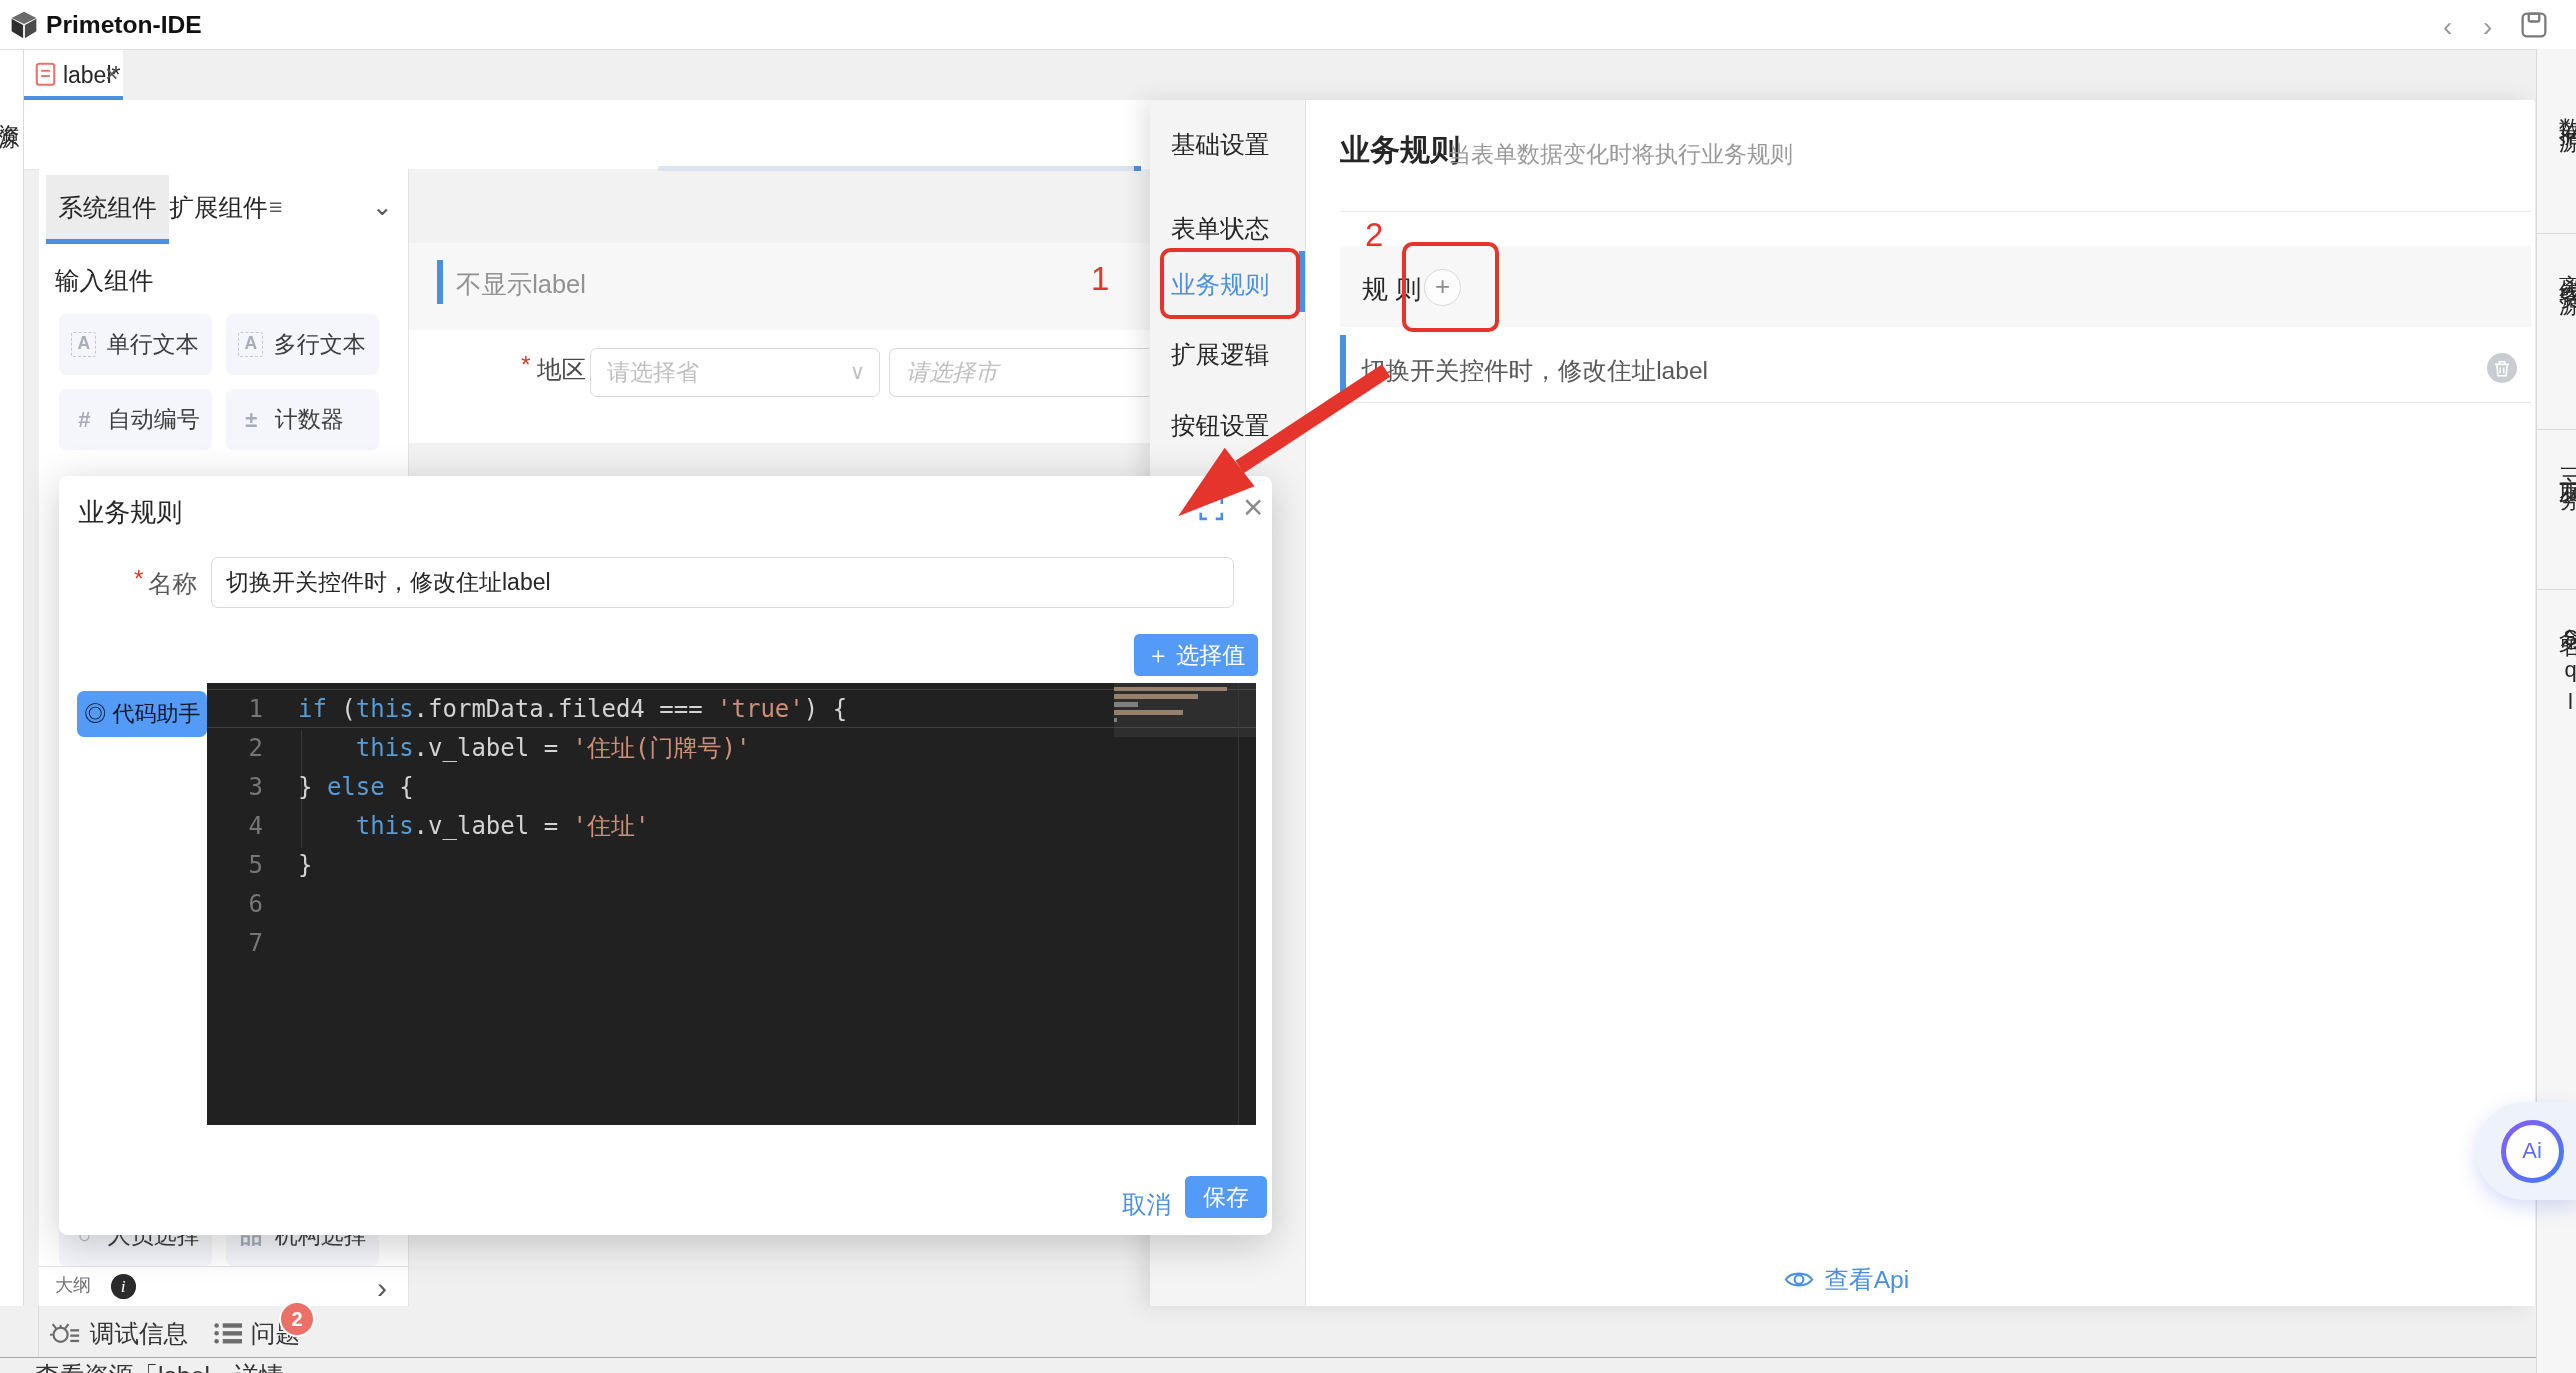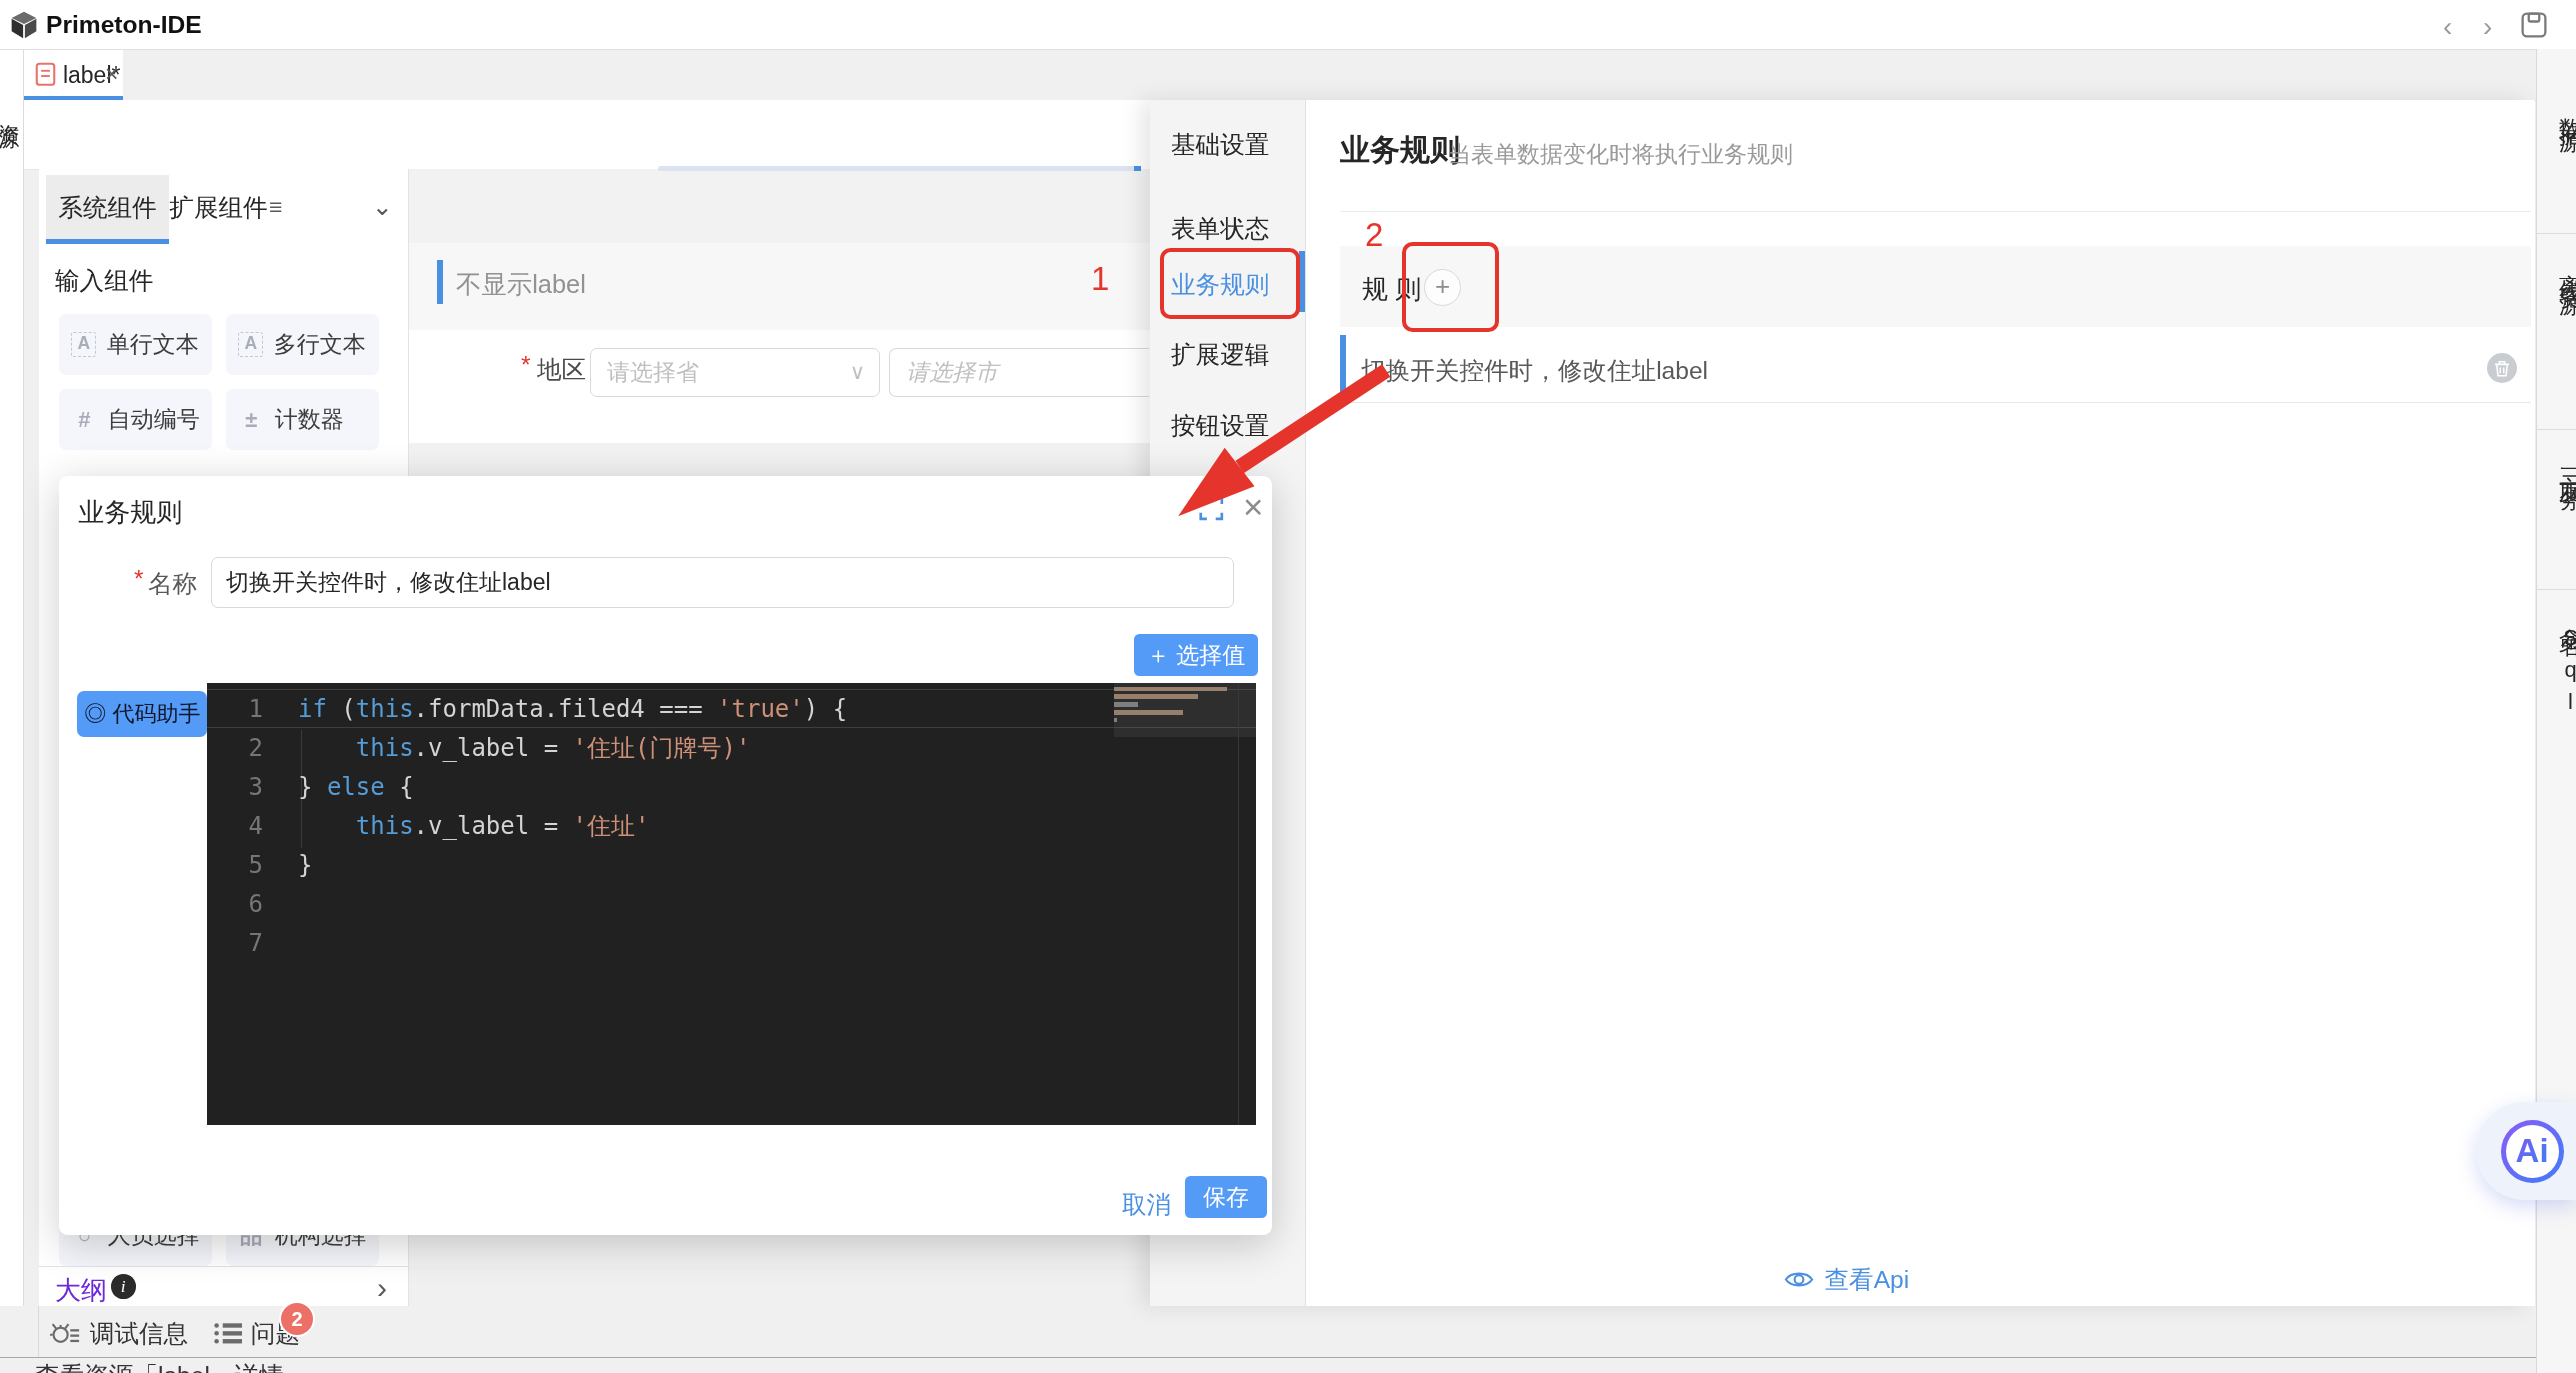--- a/index.html
+++ b/index.html
@@ -45,21 +45,21 @@
   .comp-btn{position:absolute;width:153px;height:61px;background:#f5f6fb;border-radius:7px;cursor:grab;
             display:flex;align-items:center;padding-left:12.3px;box-sizing:border-box;}
   .comp-ic{font-size:22px;color:#a9adb8;font-weight:700;margin-right:10.5px;width:26px;text-align:center;}
   .comp-ic.boxed{border:1.8px dashed #c3c7d1;font-size:17.5px;line-height:21px;width:23px;height:23px;border-radius:2.6px;}
   .comp-lb{font-size:23px;color:#3d3d3d;}
   
   .comp-cut1{left:20px;top:1036px;} .comp-cut2{left:187px;top:1036px;}
 
   #outline-row{left:39px;top:1266px;width:369px;height:40px;background:#fff;border-top:0.9px solid #e3e3e3;
                border-right:0.9px solid #e3e3e3;z-index:2;}
-  #outline-lb{left:16px;top:6.1px;font-size:26px;color:#6d28d9;}
+  #outline-lb{left:16px;top:6.1px;font-size:18px;color:#737373;}
   #outline-info{left:72px;top:7px;width:24.6px;height:24.6px;border-radius:50%;background:#2b2b2b;color:#fff;
                 font-size:17.5px;font-style:italic;font-family:"Liberation Serif",serif;text-align:center;line-height:24.6px;}
   #outline-chev{left:338px;top:3.5px;font-size:30px;color:#595959;cursor:pointer;}
 
   
   #canvas{left:408px;top:169px;width:818px;height:1097px;background:#f2f2f2;z-index:1;}
   .band{position:absolute;left:0;width:818px;background:#f7f7f7;padding-left:39px;}
   #band1{top:74px;height:87px;}
   #band2{top:274px;height:61px;}
   .band-bar{position:absolute;left:29px;top:16.7px;width:6.1px;height:44px;background:#4a90e2;}
@@ -153,21 +153,21 @@
   .anno-num{font-size:33px;color:#e5342b;font-weight:500;}
   #anno-1{left:1091px;top:260px;} #anno-2{left:1365px;top:216px;}
   #anno-arrow{left:1165px;top:351px;width:237px;height:189px;}
 
   
   #ai-pill{left:2476px;top:1102px;width:100px;height:98px;background:#eef3fb;border-radius:53px 0 0 53px;z-index:30;
            box-shadow:0 7px 19.3px rgba(110,130,230,.28);}
   #ai-btn{position:absolute;left:24.6px;top:17.5px;width:63px;height:63px;border-radius:50%;cursor:pointer;
           background:linear-gradient(#fff,#fff) padding-box,linear-gradient(135deg,#8a5cf6,#3f7df8) border-box;
           border:5.3px solid transparent;box-sizing:border-box;display:flex;align-items:center;justify-content:center;}
-  #ai-btn span{font-size:33px;font-weight:700;background:linear-gradient(135deg,#7b5cf0,#3f7df8);
+  #ai-btn span{font-size:22px;font-weight:400;background:linear-gradient(135deg,#7b5cf0,#3f7df8);
                -webkit-background-clip:text;background-clip:text;color:transparent;}
 </style>
 </head>
 <body>
 
 <div id="header" class="abs">
   <svg id="logo" class="abs" viewBox="0 0 34 34">
     <polygon points="17,2 31,9 17,16 3,9" fill="#6b6b6b"></polygon>
     <polygon points="3,10 16,17 16,32 3,24" fill="#2e2e2e"></polygon>
     <polygon points="31,10 18,17 18,32 31,24" fill="#4a4a4a"></polygon>

